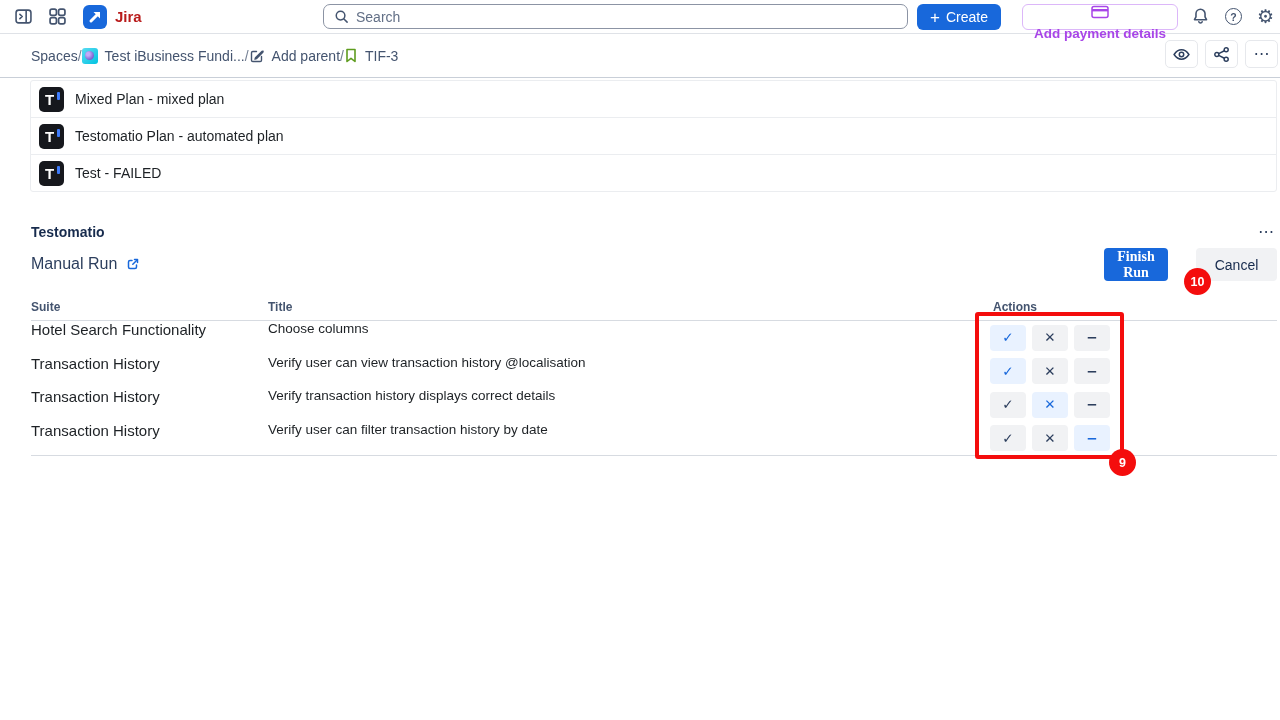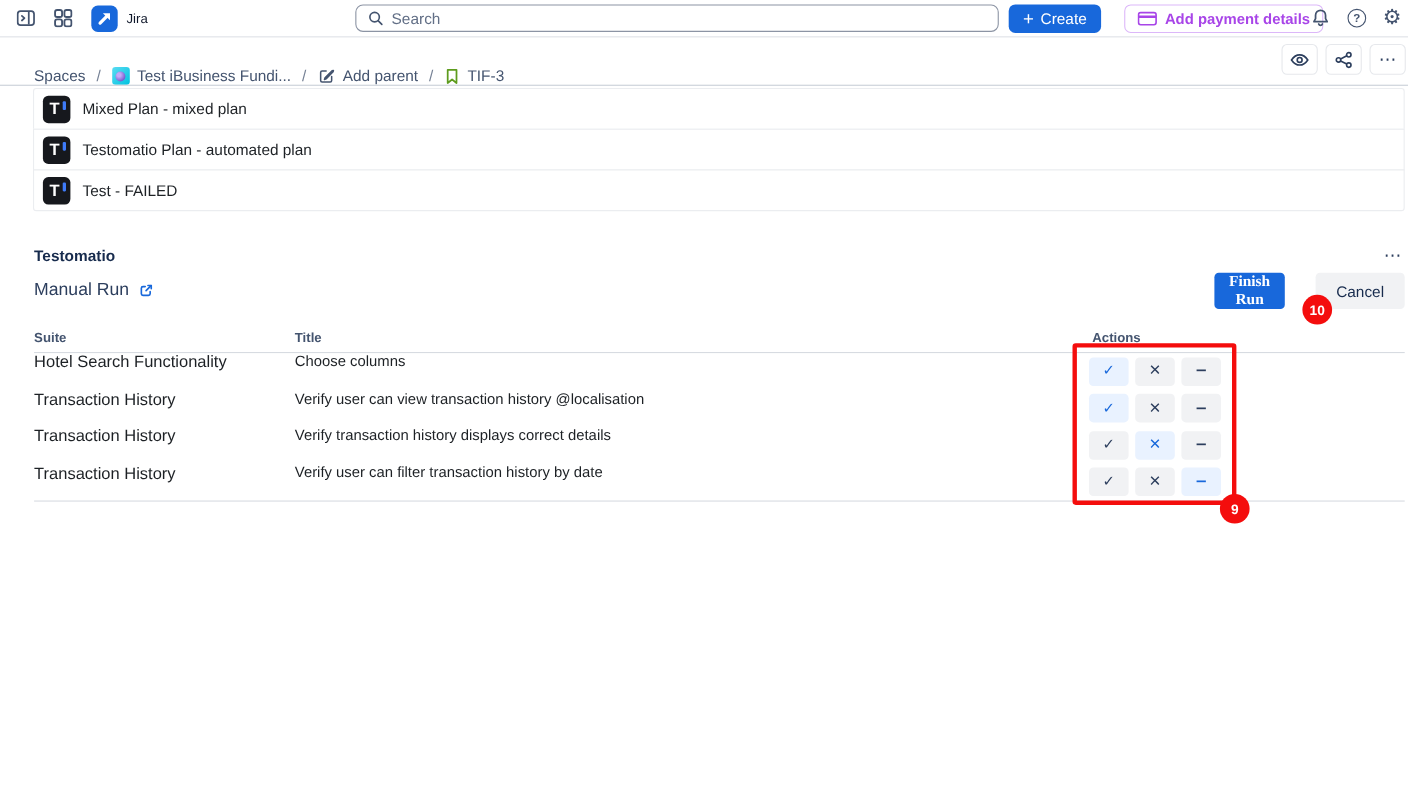--- a/index.html
+++ b/index.html
@@ -18,34 +18,34 @@
     font-family:"Liberation Sans",sans-serif;color:var(--ink);
   }
   svg{display:block;}
 
   
   .topbar{position:absolute;top:0;left:0;right:0;height:34px;background:#fff;border-bottom:1px solid #DFE2E7;}
   .tb-left{position:absolute;left:15px;top:0;height:33px;display:flex;align-items:center;gap:17px;}
   .icon-btn{display:flex;align-items:center;justify-content:center;cursor:pointer;background:none;border:none;color:var(--slate);}
   .logo-wrap{display:flex;align-items:center;gap:8px;}
   .jira-logo{width:24px;height:24px;border-radius:6px;background:var(--accent);display:flex;align-items:center;justify-content:center;}
-  .app-name{font-size:12px;font-weight:400;color:#0f172a;}
+  .app-name{font-size:15px;font-weight:700;color:#b91c1c;}
   .search-box{position:absolute;left:323px;top:4px;width:585px;height:25px;border:1px solid #8C94A4;border-radius:7px;display:flex;align-items:center;padding:0 10px;gap:7px;background:#fff;}
   .search-box input{flex:1;border:none;outline:none;font-family:inherit;font-size:14px;color:#172B4D;background:transparent;}
   .search-box input::placeholder{color:#626F86;}
   .create-btn{position:absolute;left:917px;top:4px;height:26px;padding:0 13px;border:none;border-radius:6px;background:var(--accent);color:#fff;font-family:inherit;font-size:14px;font-weight:500;display:flex;align-items:center;gap:6px;cursor:pointer;}
   .create-plus{font-size:17px;font-weight:400;line-height:1;}
-  .payment-btn{position:absolute;left:1022px;top:4px;height:26px;padding:0 11px;border:1px solid #DCB7F9;border-radius:6px;background:#fff;color:var(--purple);font-family:inherit;font-size:13.5px;font-weight:600;display:flex;align-items:center;gap:7px;cursor:pointer;}
+  .payment-btn{position:absolute;left:1022px;top:4px;height:26px;padding:0 11px;border:1px solid #DCB7F9;border-radius:6px;background:#fff;color:var(--purple);font-family:inherit;font-size:13.5px;font-weight:600;display:flex;align-items:center;gap:7px;cursor:pointer;flex-direction:column;}
   .tb-icons{position:absolute;right:6px;top:0;height:33px;display:flex;align-items:center;gap:15px;}
   .help-circle{width:17px;height:17px;border:1.5px solid var(--slate);border-radius:50%;display:flex;align-items:center;justify-content:center;font-size:10.5px;font-weight:700;color:var(--slate);}
   .gear-char{font-family:"DejaVu Sans",sans-serif;font-size:19px;color:var(--slate);line-height:1;}
 
   
   .bc-row{position:absolute;top:34px;left:0;right:0;height:43px;}
-  .crumbs{position:absolute;left:31px;top:0;height:43px;display:flex;align-items:flex-end;gap:10px;font-size:14px;color:var(--slate);}
+  .crumbs{position:absolute;left:31px;top:0;height:43px;display:flex;align-items:center;font-size:14px;color:var(--slate);}
   .crumb{cursor:pointer;white-space:nowrap;}
   .crumb-sep{color:#758195;}
   .space-icon{width:16px;height:16px;border-radius:3px;background:linear-gradient(135deg,#5ADBF2,#00C3E0);position:relative;}
   .space-icon::after{content:"";position:absolute;left:3.5px;top:3.5px;width:9px;height:9px;border-radius:50%;background:radial-gradient(circle at 35% 35%,#C3A9F7 20%,#7A5FD0 70%);}
   .crumb-with-icon{display:flex;align-items:center;gap:7px;cursor:pointer;}
   .bc-actions{position:absolute;right:2px;top:6px;display:flex;gap:7px;}
   .bc-btn{width:33px;height:28px;border:1px solid #E6E8EC;border-radius:5px;background:#fff;display:flex;align-items:center;justify-content:center;cursor:pointer;color:#2C3E5D;}
   .dots{font-family:"DejaVu Sans",sans-serif;font-size:16px;color:#2C3E5D;line-height:1;}
 
   .page-divider{position:absolute;top:77px;left:0;right:0;height:1px;background:#C9CFD8;}

